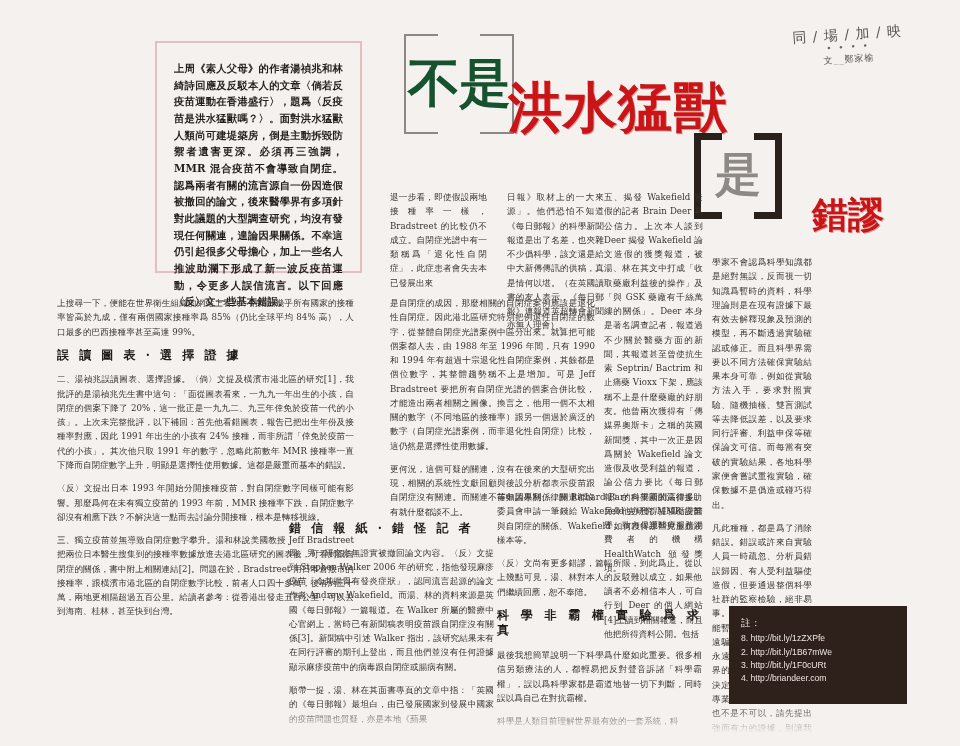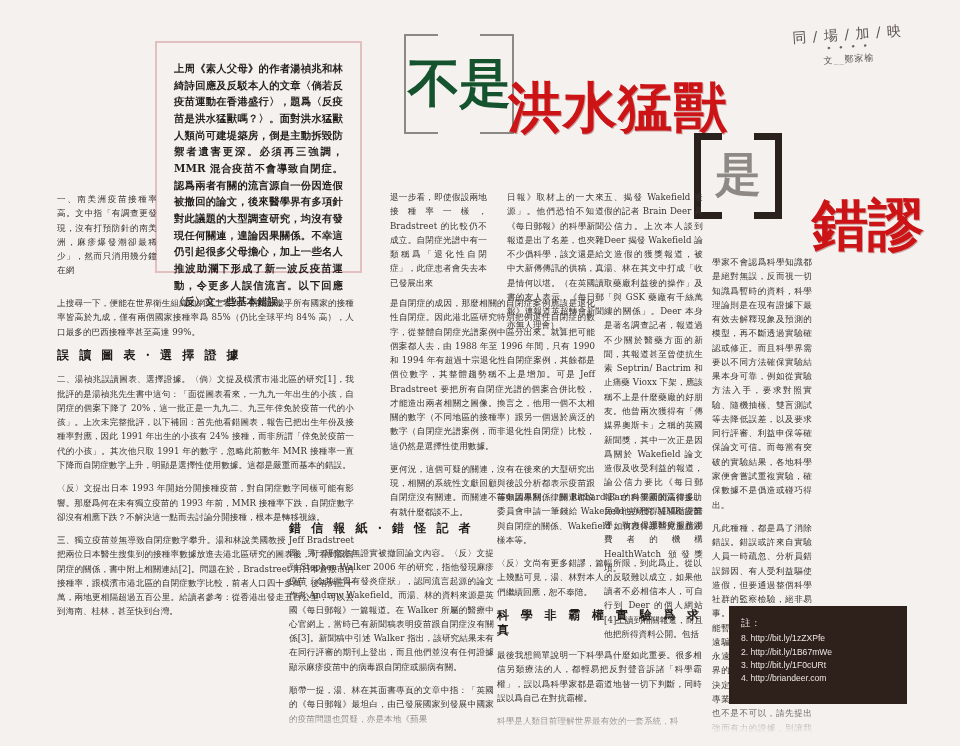--- a/index.html
+++ b/index.html
@@ -119,21 +119,21 @@
     font-size: 46px;
     font-weight: 700;
     color: #8e8984;
     line-height: 1;
   }
 
   .hl-cuomiu {
     position: absolute;
     left: 812px;
     top: 196px;
-    font-size: 56px;
+    font-size: 36px;
     font-weight: 700;
     line-height: 1;
     color: #cc1416;
     white-space: nowrap;
     text-shadow: 1px 1px 0 rgba(120,0,0,.35);
   }
 
   
   .intro-box {
     position: absolute;
@@ -260,23 +260,20 @@
     </div>
     <div class="txt">是</div>
   </div>
 
   <div class="hl-cuomiu">錯謬</div>
 
   <div class="intro-box">
     <p>上周《素人父母》的作者湯禎兆和林綺詩回應及反駁本人的文章〈倘若反疫苗運動在香港盛行〉，題爲〈反疫苗是洪水猛獸嗎？〉。面對洪水猛獸人類尚可建堤築房，倒是主動拆毀防禦者遺害更深。必須再三強調，MMR 混合疫苗不會導致自閉症。認爲兩者有關的流言源自一份因造假被撤回的論文，後來醫學界有多項針對此議題的大型調查研究，均沒有發現任何關連，遑論因果關係。不幸這仍引起很多父母擔心，加上一些名人推波助瀾下形成了新一波反疫苗運動，令更多人誤信流言。以下回應〈反〉文一些基本錯誤。</p>
   </div>
 
-  <div class="col c1">
-    <p>一、南美洲疫苗接種率高。文中指「有調查更發現，沒有打預防針的南美洲，麻疹爆發潮卻最稀少」，然而只消用幾分鐘在網</p>
-  </div>
 
   <div class="col c1b">
     <p>上搜尋一下，便能在世界衛生組織的網站上看到，南美洲幾乎所有國家的接種率皆高於九成，僅有兩個國家接種率爲 85%（仍比全球平均 84% 高），人口最多的巴西接種率甚至高達 99%。</p>
     <div class="sec-head">誤 讀 圖 表 · 選 擇 證 據</div>
     <p>二、湯禎兆誤讀圖表、選擇證據。〈倘〉文提及橫濱市港北區的研究[1]，我批評的是湯禎兆先生書中這句：「面從圖表看來，一九九一年出生的小孩，自閉症的個案下降了 20%，這一批正是一九九二、九三年倖免於疫苗一代的小孩」。上次未完整批評，以下補回：首先他看錯圖表，報告已把出生年份及接種率對應，因此 1991 年出生的小孩有 24% 接種，而非所謂「倖免於疫苗一代的小孩」。其次他只取 1991 年的數字，忽略此前數年 MMR 接種率一直下降而自閉症數字上升，明顯是選擇性使用數據。這都是嚴重而基本的錯誤。</p>
     <p>〈反〉文提出日本 1993 年開始分開接種疫苗，對自閉症數字同樣可能有影響。那麼爲何在未有獨立疫苗的 1993 年前，MMR 接種率下跌，自閉症數字卻沒有相應下跌？不解決這一點而去討論分開接種，根本是轉移視線。</p>
     <p>三、獨立疫苗並無導致自閉症數字攀升。湯和林說美國教授 Jeff Bradstreet 把兩位日本醫生搜集到的接種率數據放進去港北區研究的圖表後，可看到跟自閉症的關係，書中附上相關連結[2]。問題在於，Bradstreet 用日本倉敷市的接種率，跟橫濱市港北區的自閉症數字比較，前者人口四十多萬，後者約三十萬，兩地更相隔超過五百公里。給讀者參考：從香港出發走五百公里，可以去到海南、桂林，甚至快到台灣。</p>
   </div>
 
 

